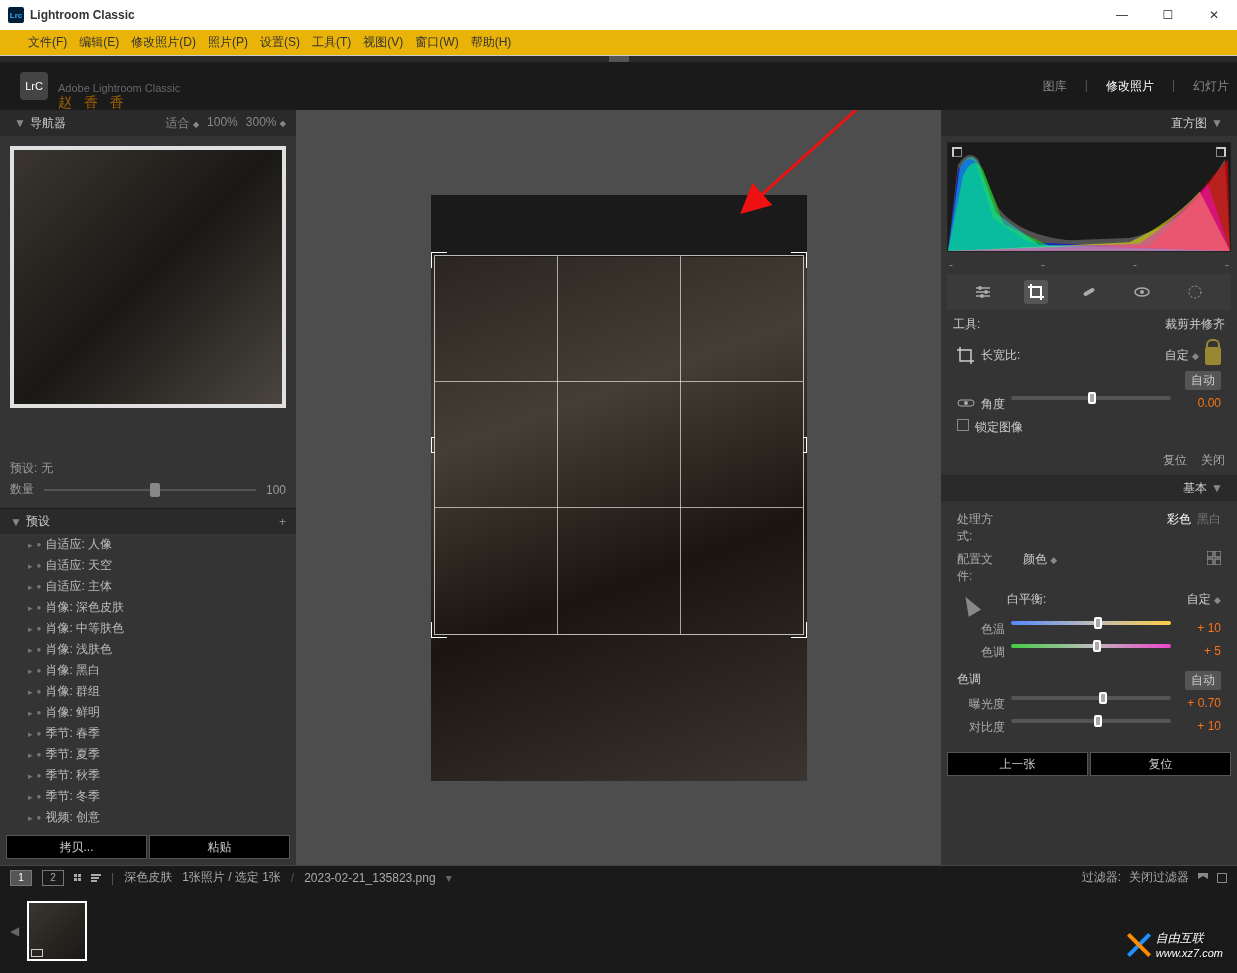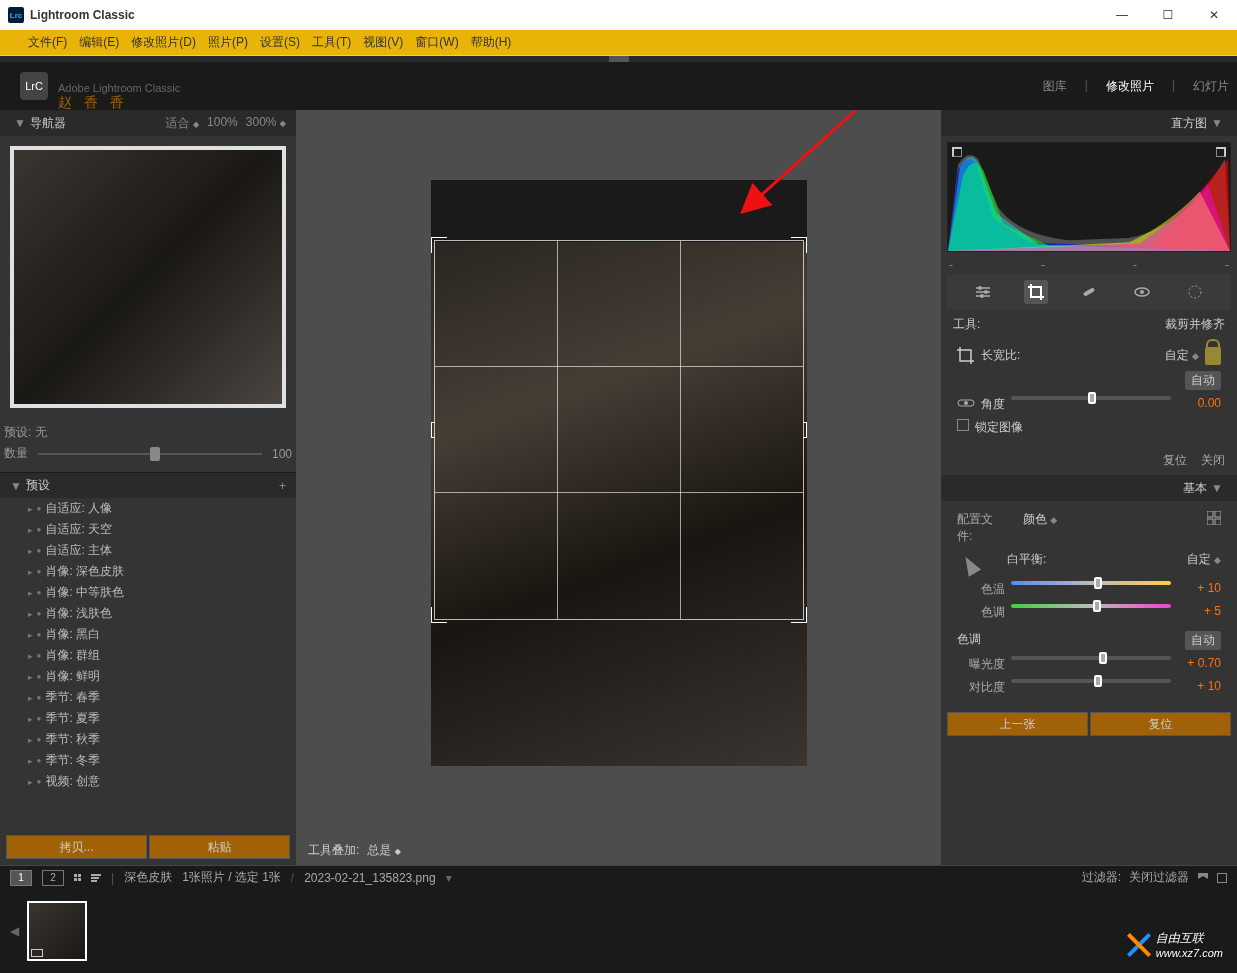--- a/index.html
+++ b/index.html
@@ -41,37 +41,37 @@
 .panel-header.right-h { justify-content: flex-end; }
 .panel-header .tri { color: #888; margin: 0 4px; }
 .panel-header .zoom-opts { margin-left: auto; display: flex; gap: 8px; color: #888; font-size: 11px; }
 .panel-header .zoom-opts span { cursor: default; }
 
 
 .navigator { padding: 10px; }
 .nav-preview { width: 100%; height: 262px; border: 4px solid #e0e0e0; background: linear-gradient(135deg, #3a3530, #1a1815, #4a4540); position: relative; overflow: hidden; }
 
 
-.preset-slider { padding: 6px 4px; color: #999; font-size: 11px; }
+.preset-slider { padding: 6px 10px; color: #999; font-size: 11px; margin-top: 36px; }
 .preset-slider .row { display: flex; align-items: center; gap: 4px; margin-bottom: 4px; }
 .slider-track { flex: 1; height: 2px; background: #555; position: relative; margin: 0 6px; }
 .slider-thumb { position: absolute; width: 10px; height: 14px; background: #888; top: -6px; border-radius: 2px; }
 
 
 .section-header { height: 26px; background: #2a2a2a; display: flex; align-items: center; padding: 0 10px; color: #ccc; font-size: 13px; border-top: 1px solid #1a1a1a; }
 .section-header .tri { margin-right: 4px; color: #888; }
 .section-header .plus { margin-left: auto; color: #888; }
 .preset-list { overflow-y: auto; flex: 1; }
 .preset-item { padding: 2px 10px 2px 28px; color: #bbb; font-size: 12px; display: flex; align-items: center; gap: 4px; }
 .preset-item .arrow { color: #777; font-size: 9px; }
 .preset-item .dot { color: #777; font-size: 8px; }
 
 
 .panel-buttons { display: flex; gap: 2px; padding: 6px; }
-.panel-btn { flex: 1; height: 24px; background: #a16207; border: 1px solid #555; color: #ccc; display: flex; align-items: center; justify-content: center; }
+.panel-btn { flex: 1; height: 24px; background: #000000; border: 1px solid #555; color: #ccc; display: flex; align-items: center; justify-content: center; }
 
 
 .center-area { flex: 1; background: #4d4d4d; display: flex; flex-direction: column; position: relative; }
 .canvas-wrap { flex: 1; display: flex; align-items: center; justify-content: center; position: relative; }
 .photo-container { width: 376px; height: 586px; background: #1a1a1a; position: relative; }
 .photo-img { position: absolute; left: 0; top: 62px; right: 0; bottom: 0; background: linear-gradient(160deg, #2a2520 0%, #453e35 30%, #1a1510 60%, #3a3530 100%); }
 .crop-overlay { position: absolute; left: 3px; top: 60px; width: 370px; height: 380px; border: 1px solid rgba(255,255,255,0.7); }
 .crop-overlay .grid-v1, .crop-overlay .grid-v2 { position: absolute; top: 0; bottom: 0; width: 1px; background: rgba(255,255,255,0.6); }
 .crop-overlay .grid-v1 { left: 33.3%; }
 .crop-overlay .grid-v2 { left: 66.6%; }
@@ -324,24 +324,20 @@
         </div>
         <svg class="red-arrow" style="left:440px; top:-10px;" width="140" height="120">
           <defs>
               <marker id="ah" markerWidth="10" markerHeight="10" refX="2" refY="5" orient="auto">
                 <path d="M0,0 L10,5 L0,10 z" fill="#e11"></path>
               </marker>
             </defs>
           <line x1="120" y1="10" x2="22" y2="98" stroke="#e11" stroke-width="3" marker-end="url(#ah)"></line>
         </svg>
       </div>
-      <div class="tool-overlay-bar">
-        <span>工具叠加:</span>
-        <span><span>总是</span> <span style="font-size:8px">◆</span></span>
-      </div>
     </div>
 
     <div class="right-panel">
       <div class="panel-header right-h">
         <span>直方图</span>
         <span class="tri">▼</span>
       </div>
       <div class="histogram">
         <svg viewBox="0 0 280 100" preserveAspectRatio="none">
           <path d="M0,100 L10,20 Q20,5 30,15 L50,60 Q70,85 120,90 L180,88 Q220,80 250,50 Q265,30 275,15 L280,100 Z" fill="#888" opacity="0.5"></path>
@@ -432,20 +428,25 @@
         <span>复位</span>
         <span>关闭</span>
       </div>
 
       <div class="panel-header right-h">
         <span>基本</span>
         <span class="tri">▼</span>
       </div>
 
       <div class="control-group">
+        <div class="control-row">
+          <span class="label left">处理方式:</span>
+          <span class="select-val" style="color:#fff">彩色</span>
+          <span style="color:#777">黑白</span>
+        </div>
         <div class="control-row">
           <span class="label left">配置文件:</span>
           <span style="margin-left:12px"><span>颜色</span> <span class="dd-arrow">◆</span></span>
           <span style="margin-left:auto">
             <svg width="14" height="14">
                 <rect x="0" y="0" width="6" height="6" stroke="#aaa" fill="none"></rect>
                 <rect x="8" y="0" width="6" height="6" stroke="#aaa" fill="none"></rect>
                 <rect x="0" y="8" width="6" height="6" stroke="#aaa" fill="none"></rect>
                 <rect x="8" y="8" width="6" height="6" stroke="#aaa" fill="none"></rect>
               </svg>

